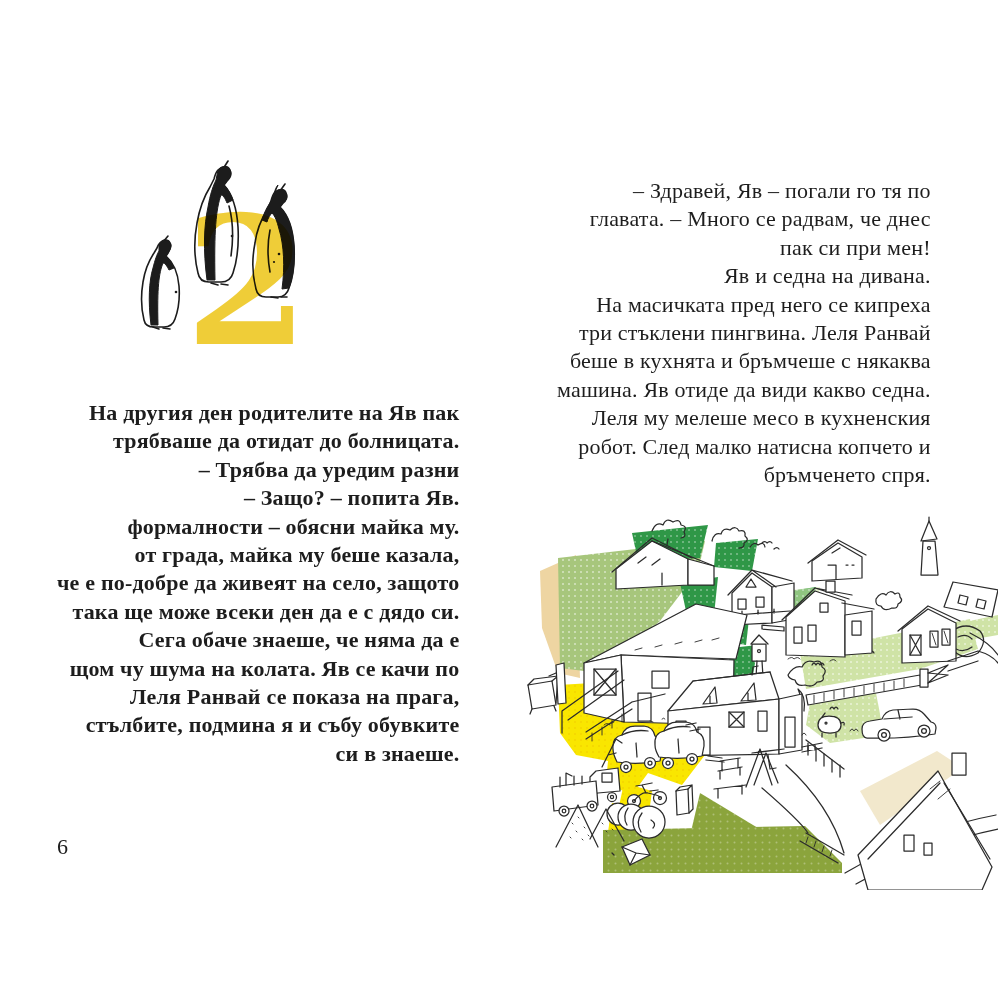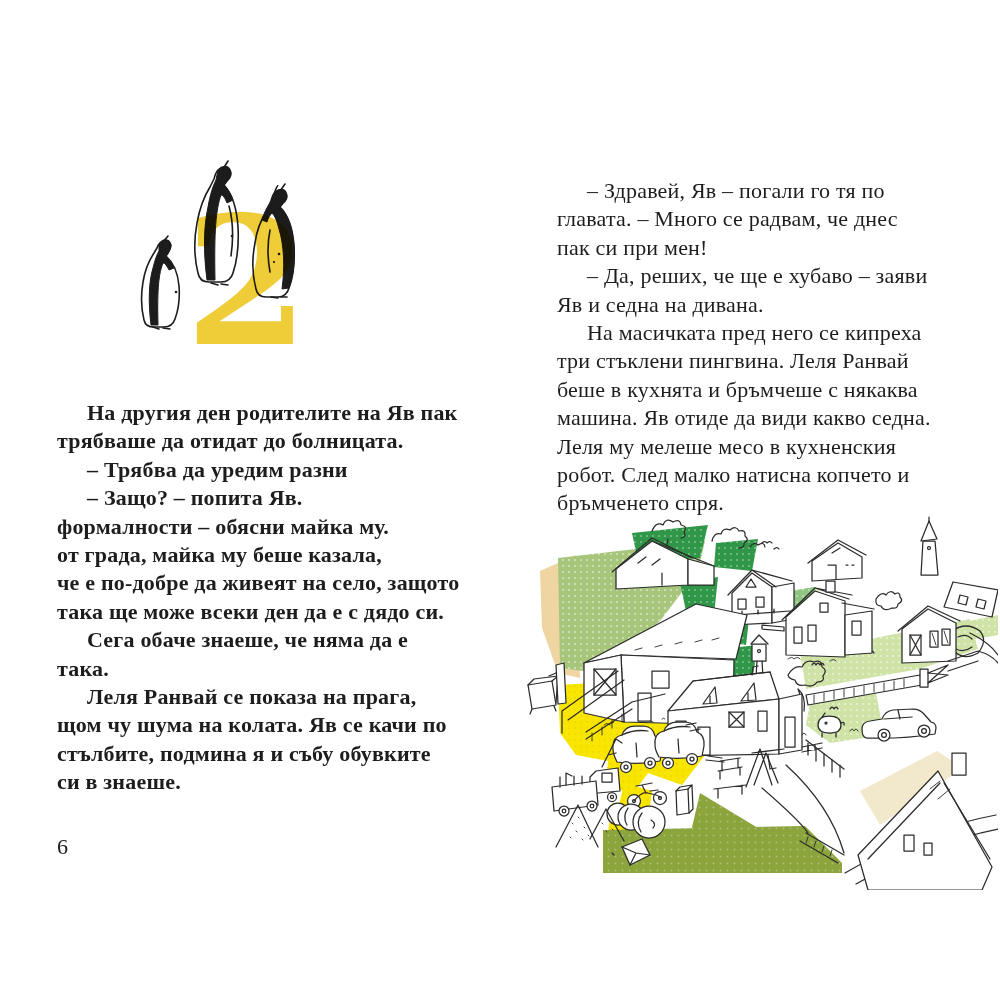--- a/index.html
+++ b/index.html
@@ -1,21 +1,21 @@
 <!DOCTYPE html>
 <html><head>
 <meta charset="utf-8">
 <style>
   html,body{margin:0;padding:0;}
   body{
     width:1000px;height:1000px;position:relative;background:#ffffff;
     font-family:"Liberation Serif","DejaVu Serif",serif;color:#1d1d1d;
     overflow:hidden;
   }
-  .textblock{position:absolute;}
+  .textblock{position:absolute;text-align:right;}
   .line{font-size:22px;line-height:28.4px;white-space:nowrap;letter-spacing:.2px;}
   .ind{padding-left:30px;}
   .text-left{left:57px;top:399px;font-weight:bold;}
   .text-right{left:557px;top:177px;}
   .pagenum{position:absolute;left:57px;top:834px;font-size:22px;}
   .vignette{position:absolute;left:123px;top:158px;width:236px;height:196px;}
   .village{position:absolute;left:500px;top:503px;width:498px;height:387px;}
   svg{display:block;width:100%;height:100%;}
   .ink path,.ink line,.ink circle,.ink rect,.ink polyline{
     stroke:#2b2b2b;stroke-width:1.25;fill:none;stroke-linecap:round;stroke-linejoin:round;
@@ -66,34 +66,32 @@
 <div class="textblock text-left">
   <div class="line ind">На другия ден родителите на Яв пак</div>
   <div class="line">трябваше да отидат до болницата.</div>
   <div class="line ind">– Трябва да уредим разни</div>
   <div class="line ind">– Защо? – попита Яв.</div>
   <div class="line">формалности – обясни майка му.</div>
   <div class="line">от града, майка му беше казала,</div>
   <div class="line">че е по-добре да живеят на село, защото</div>
   <div class="line">така ще може всеки ден да е с дядо си.</div>
   <div class="line ind">Сега обаче знаеше, че няма да е</div>
-  <div class="line">така.</div>
+  <div class="line">щом чу шума на колата. Яв се качи по</div>
   <div class="line ind">Леля Ранвай се показа на прага,</div>
-  <div class="line">щом чу шума на колата. Яв се качи по</div>
   <div class="line">стълбите, подмина я и събу обувките</div>
   <div class="line">си в знаеше.</div>
 </div>
 
 <div class="pagenum">6</div>
 
 <div class="textblock text-right">
   <div class="line ind">– Здравей, Яв – погали го тя по</div>
   <div class="line">главата. – Много се радвам, че днес</div>
   <div class="line">пак си при мен!</div>
-  <div class="line ind">– Да, реших, че ще е хубаво – заяви</div>
   <div class="line">Яв и седна на дивана.</div>
   <div class="line ind">На масичката пред него се кипреха</div>
   <div class="line">три стъклени пингвина. Леля Ранвай</div>
   <div class="line">беше в кухнята и бръмчеше с някаква</div>
   <div class="line">машина. Яв отиде да види какво седна.</div>
   <div class="line">Леля му мелеше месо в кухненския</div>
   <div class="line">робот. След малко натисна копчето и</div>
   <div class="line">бръмченето спря.</div>
 </div>
 

